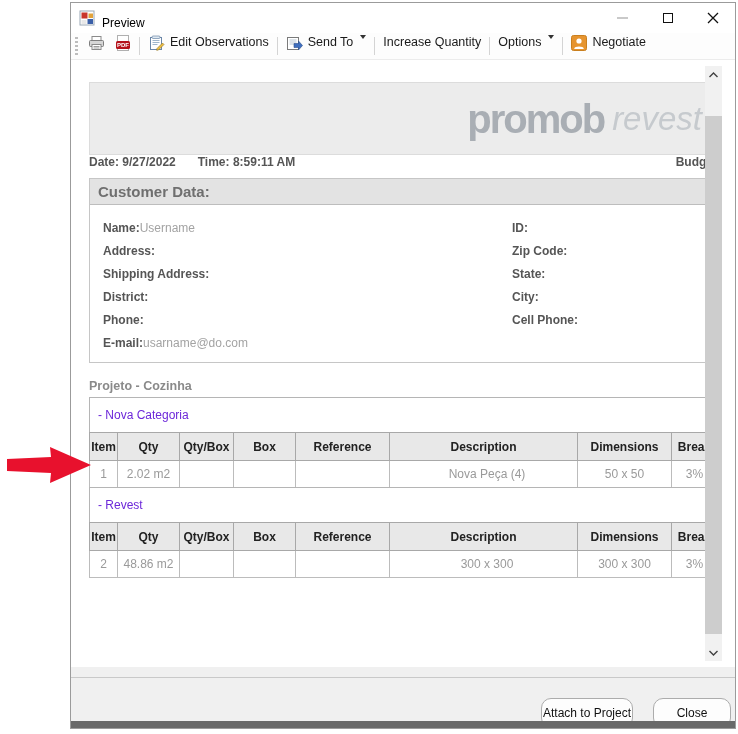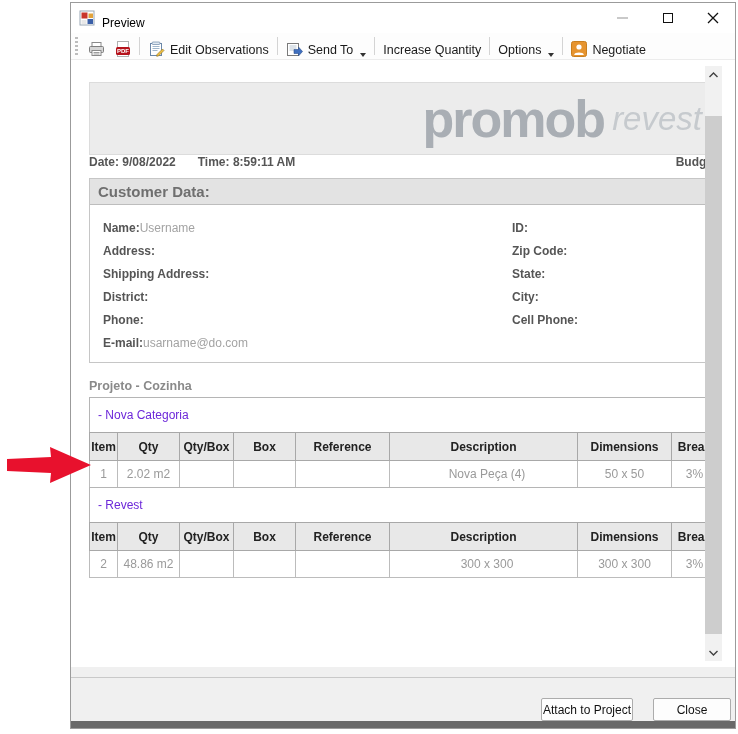--- a/index.html
+++ b/index.html
@@ -17,30 +17,30 @@
   .title-text { font-size:12px; color:#000; margin-left:7px;margin-top:9px; }
   .win-controls { margin-left:auto; display:flex; align-items:center; height:100%; }
   .win-btn { width:45px; height:100%; display:flex; align-items:center; justify-content:center; cursor:default; }
   .glyph-min { width:11px; height:2px; background:#c9c9c9; }
   .glyph-max { width:10px; height:10px; border:1.5px solid #111; }
 
   
   .toolbar { position:absolute; top:30px; left:0; right:0; height:27px; background:#fdfdfd; border-bottom:1px solid #ececec; display:flex; align-items:center; font-size:12.5px; color:#1a1a1a; }
   .grip { width:3px; height:18px; margin:0 5px 0 4px;
           background:repeating-linear-gradient(to bottom,#bdbdbd 0 2px, transparent 2px 4px); }
-  .tb-item { display:flex; align-items:flex-end; gap:5px; padding:0 5px; height:22px; cursor:default; }
+  .tb-item { display:flex; align-items:flex-start; gap:5px; padding:0 5px; height:22px; cursor:default; }
   .tb-sep { width:1px; height:18px; background:#d4d4d4; margin:0 3px; }
   .caret-down { width:0; height:0; border-left:3.5px solid transparent; border-right:3.5px solid transparent; border-top:4px solid #333; margin-left:2px; }
 
   
   .panel { position:absolute; top:57px; left:0; right:0; height:607px; background:#ffffff; overflow:hidden; }
   .doc { position:absolute; left:18px; top:0; width:628px; }
 
   .logo-box { margin-top:22px; height:73px; background:#ececec; border:1px solid #dcdcdc; display:flex; align-items:center; justify-content:flex-end; padding-right:14px; }
-  .logo-primary { font-size:52px; font-weight:bold; color:#a9aeb4; letter-spacing:-2px; line-height:1; }
+  .logo-primary { font-size:40px; font-weight:bold; color:#a9aeb4; letter-spacing:-2px; line-height:1; }
   .logo-secondary { font-size:33px; font-style:italic; color:#c6cace; margin-left:8px; line-height:1; }
 
   .date-row { display:flex; font-size:12px; font-weight:bold; color:#555; }
   .date-row .gap { width:22px; }
   .budget { margin-left:auto; }
 
   .customer-box { margin-top:9px; height:185px; border:1px solid #c6c6c6; position:relative; }
   .customer-head { height:26px; background:#e3e3e3; border-bottom:1px solid #bdbdbd; display:flex; align-items:center; padding-left:8px; }
   .customer-title { font-size:15px; font-weight:bold; color:#6f6f6f; }
   .cust-col { position:absolute; top:38px; font-size:12px; line-height:23px; color:#555; }
@@ -66,21 +66,21 @@
 
   
   .vscroll { position:absolute; right:13px; top:6px; width:17px; height:595px; background:#f1f1f1; }
   .vs-btn { position:absolute; left:0; width:17px; height:17px; display:flex; align-items:center; justify-content:center; background:#f1f1f1; }
   .vs-up { top:0; } .vs-down { bottom:0; }
   .vs-thumb { position:absolute; left:0; top:50px; width:17px; height:518px; background:#cdcdcd; }
 
   
   .footerbar { position:absolute; left:0; right:0; top:664px; height:55px; background:#f0f0f0; }
   .footer-line { position:absolute; top:10px; left:0; right:0; height:1px; background:#c9c9c9; }
-  .btn { position:absolute; top:31px; height:23px; background:#fdfdfd; border:1px solid #acacac; border-radius:2px; font-size:12px; color:#111; font-family:"Liberation Sans", sans-serif; display:flex; align-items:center; justify-content:center; cursor:default; }
+  .btn { position:absolute; top:31px; height:30px; background:#fdfdfd; border:1px solid #acacac; border-radius:10px; font-size:12px; color:#111; font-family:"Liberation Sans", sans-serif; display:flex; align-items:center; justify-content:center; cursor:default; }
   .btn-attach { right:102px; width:92px; }
   .btn-close { right:4px; width:78px; }
 
   .bottom-strip { position:absolute; left:0; right:0; bottom:0; height:7px; background:#696969; }
 </style>
 </head>
 <body>
 
 <svg class="annot-arrow" viewBox="0 0 86 42">
   <polygon points="2,15 46,13 45,3 86,21 45,39 46,29 2,27" fill="#e8112d"></polygon>
@@ -188,21 +188,21 @@
 
   <div class="panel">
     <div class="doc">
 
       <div class="logo-box">
         <span class="logo-primary">promob</span>
         <span class="logo-secondary">revest</span>
       </div>
 
       <div class="date-row">
-        <span>Date:</span>&nbsp;<span>9/08/2022</span>
+        <span>Date:</span>&nbsp;<span>9/27/2022</span>
         <span class="gap"></span>
         <span>Time:</span>&nbsp;<span>8:59:11 AM</span>
         <span class="budget">Budget</span>
       </div>
 
       <div class="customer-box">
         <div class="customer-head">
           <span class="customer-title">Customer Data:</span>
         </div>
         <div class="cust-col cust-left">

